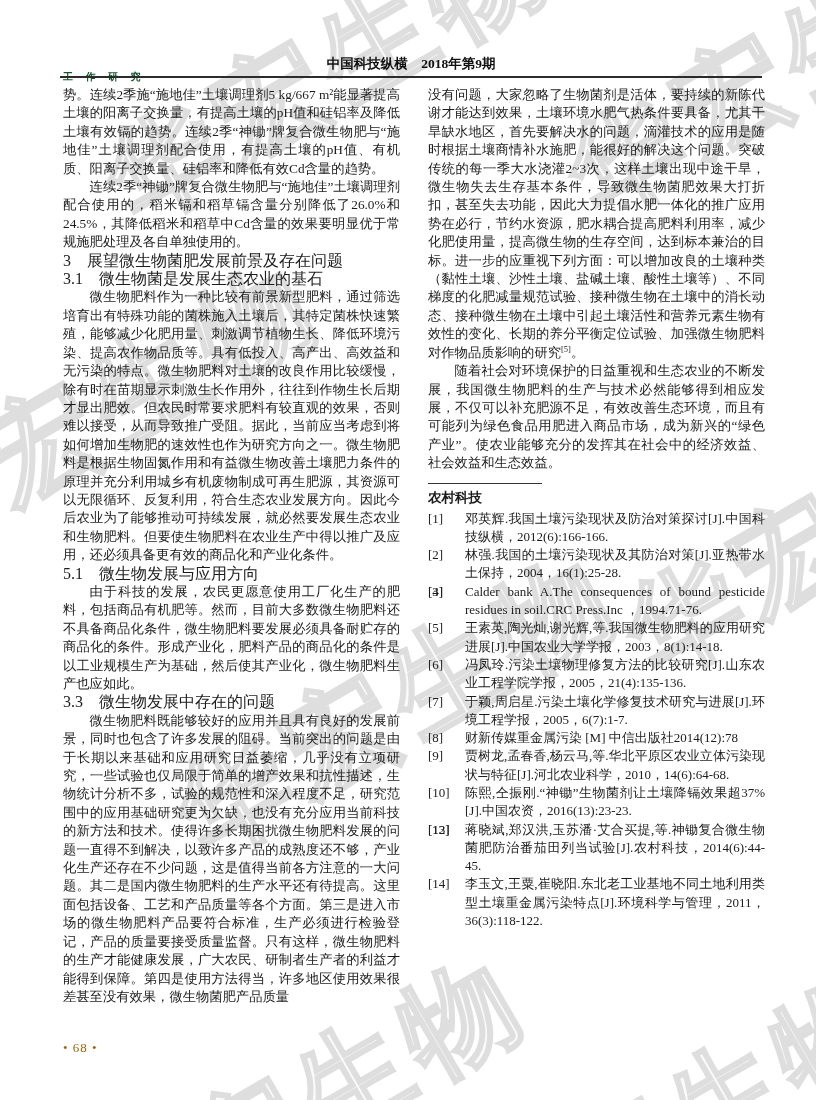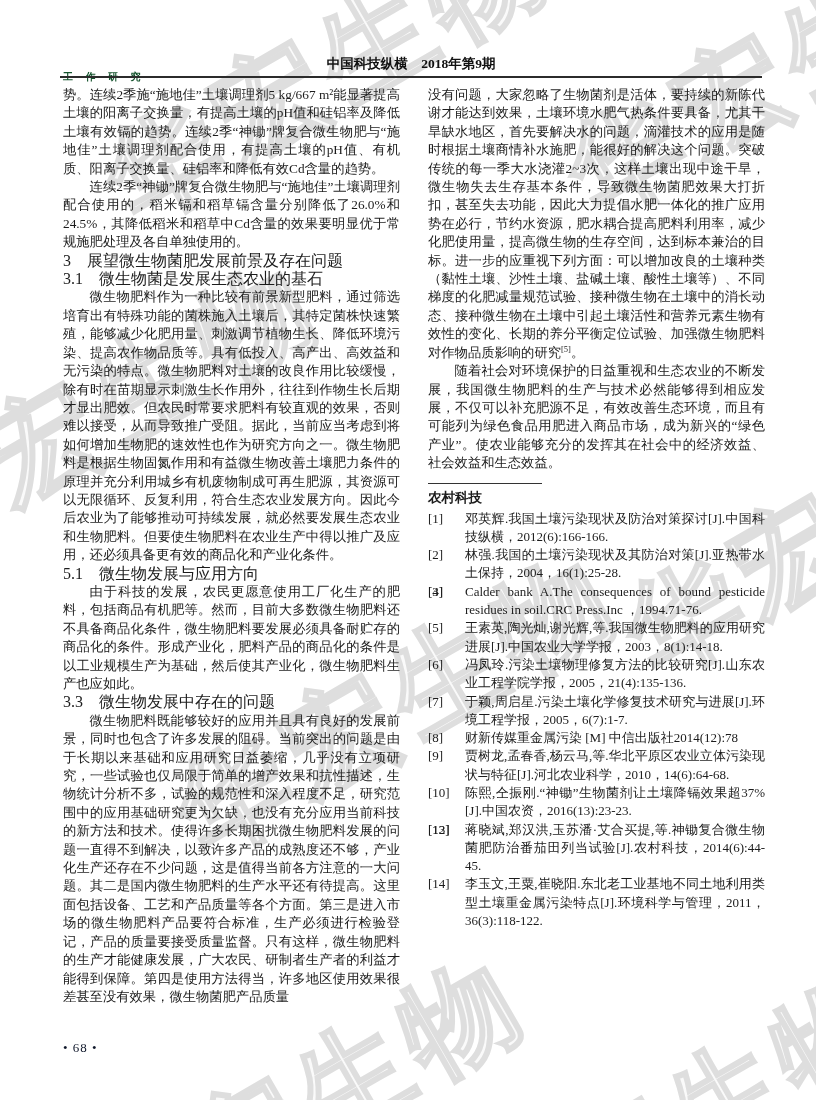--- a/index.html
+++ b/index.html
@@ -64,21 +64,21 @@
   sup.ref-sup{font-size:8.5px;line-height:0;}
   
   .ref-rule{width:114px;height:0;border-top:1.5px solid #333;margin:10px 0 4px 0;}
   .ref-title{font-weight:bold;font-size:13.5px;line-height:20px;margin:0 0 2px 0;}
   .ref-list{list-style:none;margin:0;padding:0;font-size:13px;line-height:18.3px;}
   .ref-list li{position:relative;padding-left:37px;margin:0;}
   .ref-no{position:absolute;left:0;top:0;}
   
   .footer{
     position:absolute;left:63px;top:1040px;
-    font-size:13px;color:#0f172a;letter-spacing:1px;
+    font-size:13px;color:#a16207;letter-spacing:1px;
   }
 </style>
 </head>
 <body>
 
 <div class="page">
 
   <div class="wm wm1">华宏生物</div>
   <div class="wm wm2">华宏生物</div>
   <div class="wm wm3">华宏生物</div>

